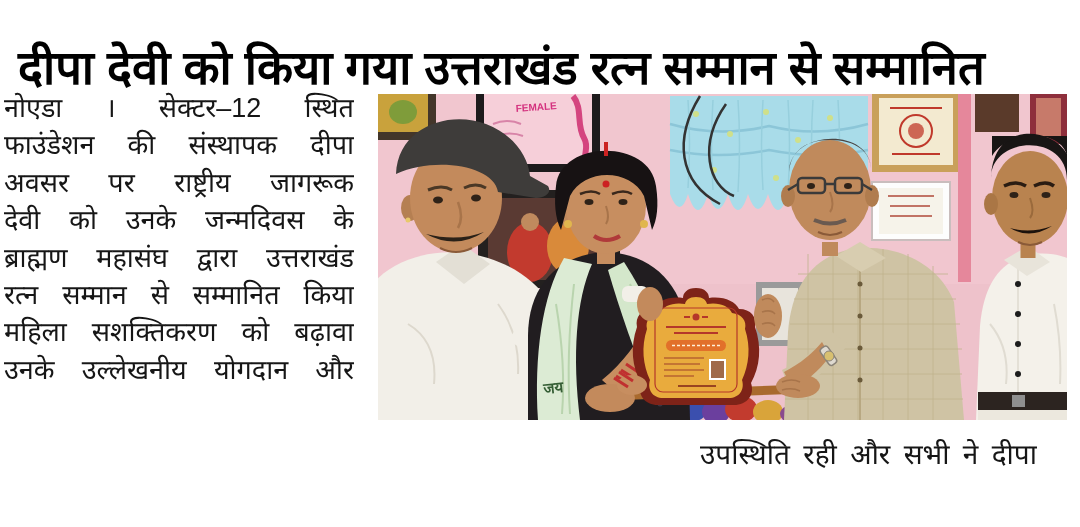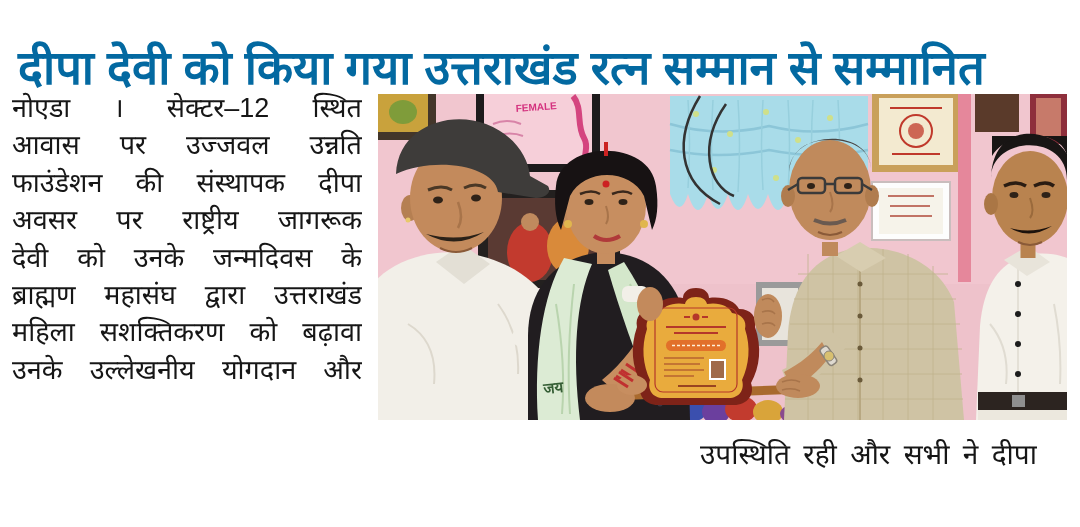--- a/index.html
+++ b/index.html
@@ -3,49 +3,49 @@
 <meta charset="utf-8">
 <style>
   html,body { margin:0; padding:0; }
   body {
     width:1080px; height:527px; position:relative; overflow:hidden;
     background:#ffffff;
     font-family:"Liberation Sans","DejaVu Sans",sans-serif;
   }
   .headline {
     position:absolute; left:18px; top:2px; width:1050px;
-    font-size:47px; font-weight:700; color:#0369a1;
+    font-size:47px; font-weight:700; color:#000000;
     line-height:70px; white-space:nowrap;
   }
   .col { position:absolute; color:#161616; }
   .jline { text-align:justify; text-align-last:justify; overflow:hidden; }
-  .leftcol  { left:12px;  top:90px;  width:350px; font-size:27px; }
+  .leftcol  { left:4px;  top:90px;  width:350px; font-size:27px; }
   .leftcol .jline { height:37.4px; line-height:37.4px; }
   .midcol   { left:380px; top:433px; width:338px; font-size:28px; }
   .rightcol { left:700px; top:433px; width:337px; font-size:28px; }
   .midcol .jline, .rightcol .jline { height:44px; line-height:44px; }
   .photowrap {
     position:absolute; left:378px; top:94px; width:689px; height:326px;
   }
   .photowrap svg { display:block; width:689px; height:326px; }
 </style>
 </head>
 <body>
 
 <div>
 
   <h1 class="headline">दीपा देवी को किया गया उत्तराखंड रत्न सम्मान से सम्मानित</h1>
 
   <div class="col leftcol">
     <div class="jline">नोएडा । सेक्टर–12 स्थित</div>
-    <div class="jline">आवास पर उज्जवल उन्नति</div>
     <div class="jline">फाउंडेशन की संस्थापक दीपा</div>
     <div class="jline">अवसर पर राष्ट्रीय जागरूक</div>
     <div class="jline">देवी को उनके जन्मदिवस के</div>
     <div class="jline">ब्राह्मण महासंघ द्वारा उत्तराखंड</div>
+    <div class="jline">रत्न सम्मान से सम्मानित किया</div>
     <div class="jline">महिला सशक्तिकरण को बढ़ावा</div>
     <div class="jline">उनके उल्लेखनीय योगदान और</div>
   </div>
 
   <div class="photowrap">
     <svg viewBox="0 0 689 326" xmlns="http://www.w3.org/2000/svg">
 
       <rect x="0" y="0" width="689" height="326" fill="#f1c6cf"></rect>
       <rect x="0" y="190" width="689" height="136" fill="#eec2cb"></rect>
 

